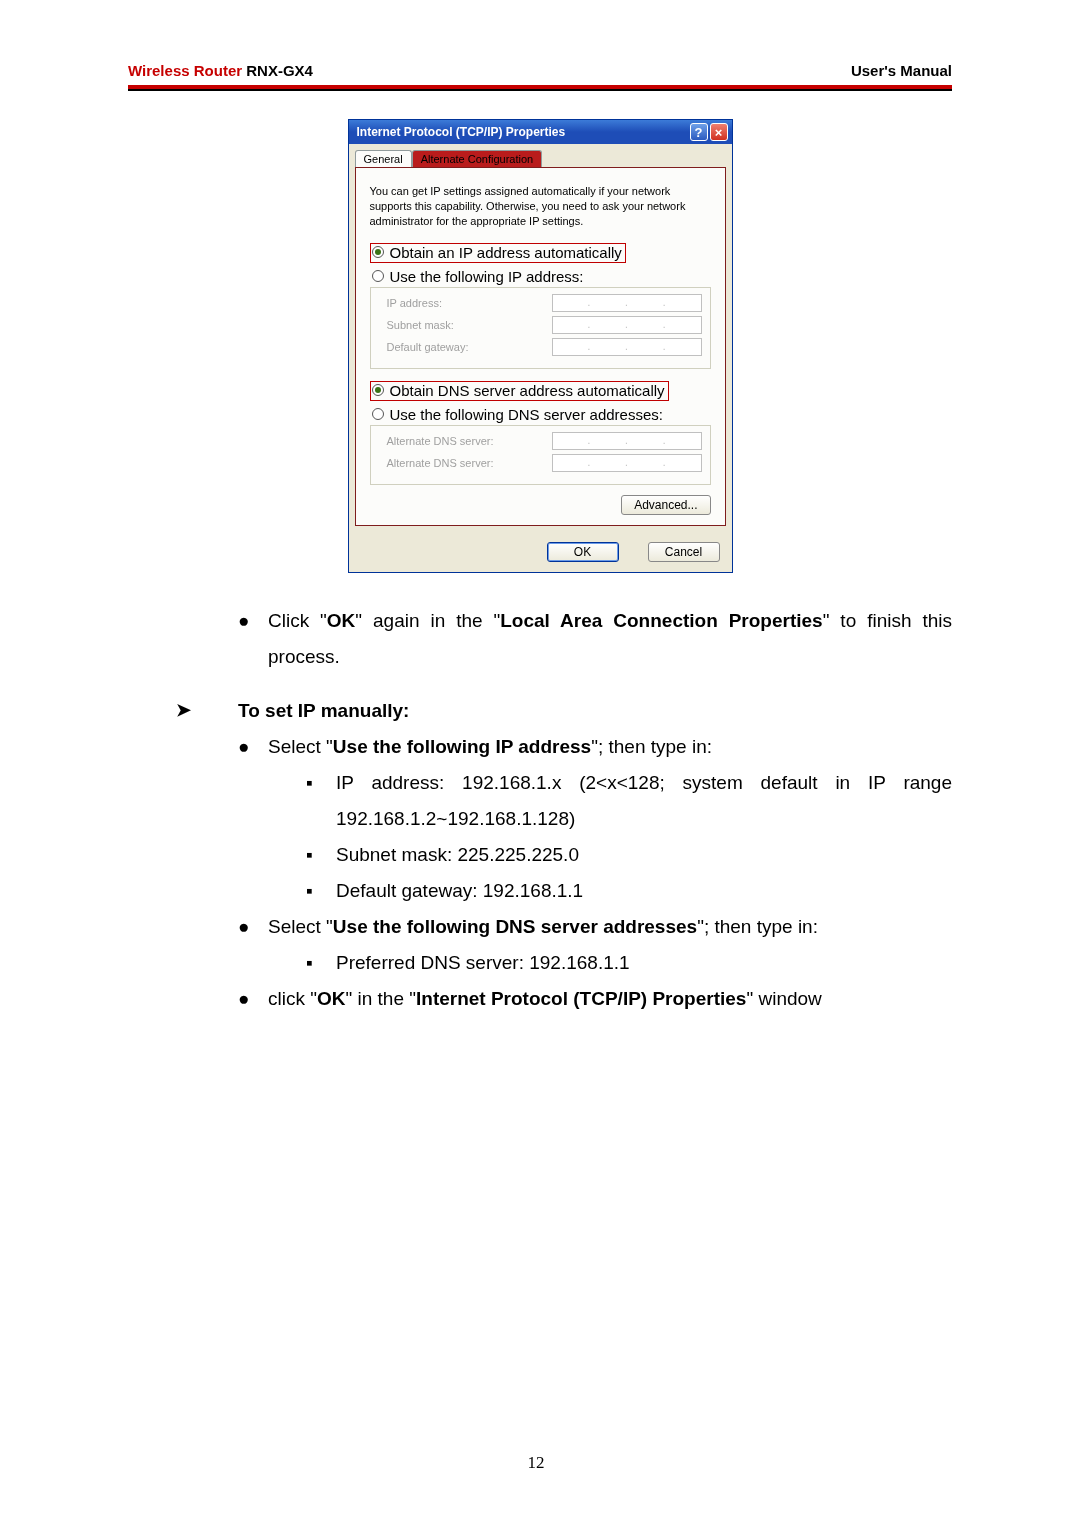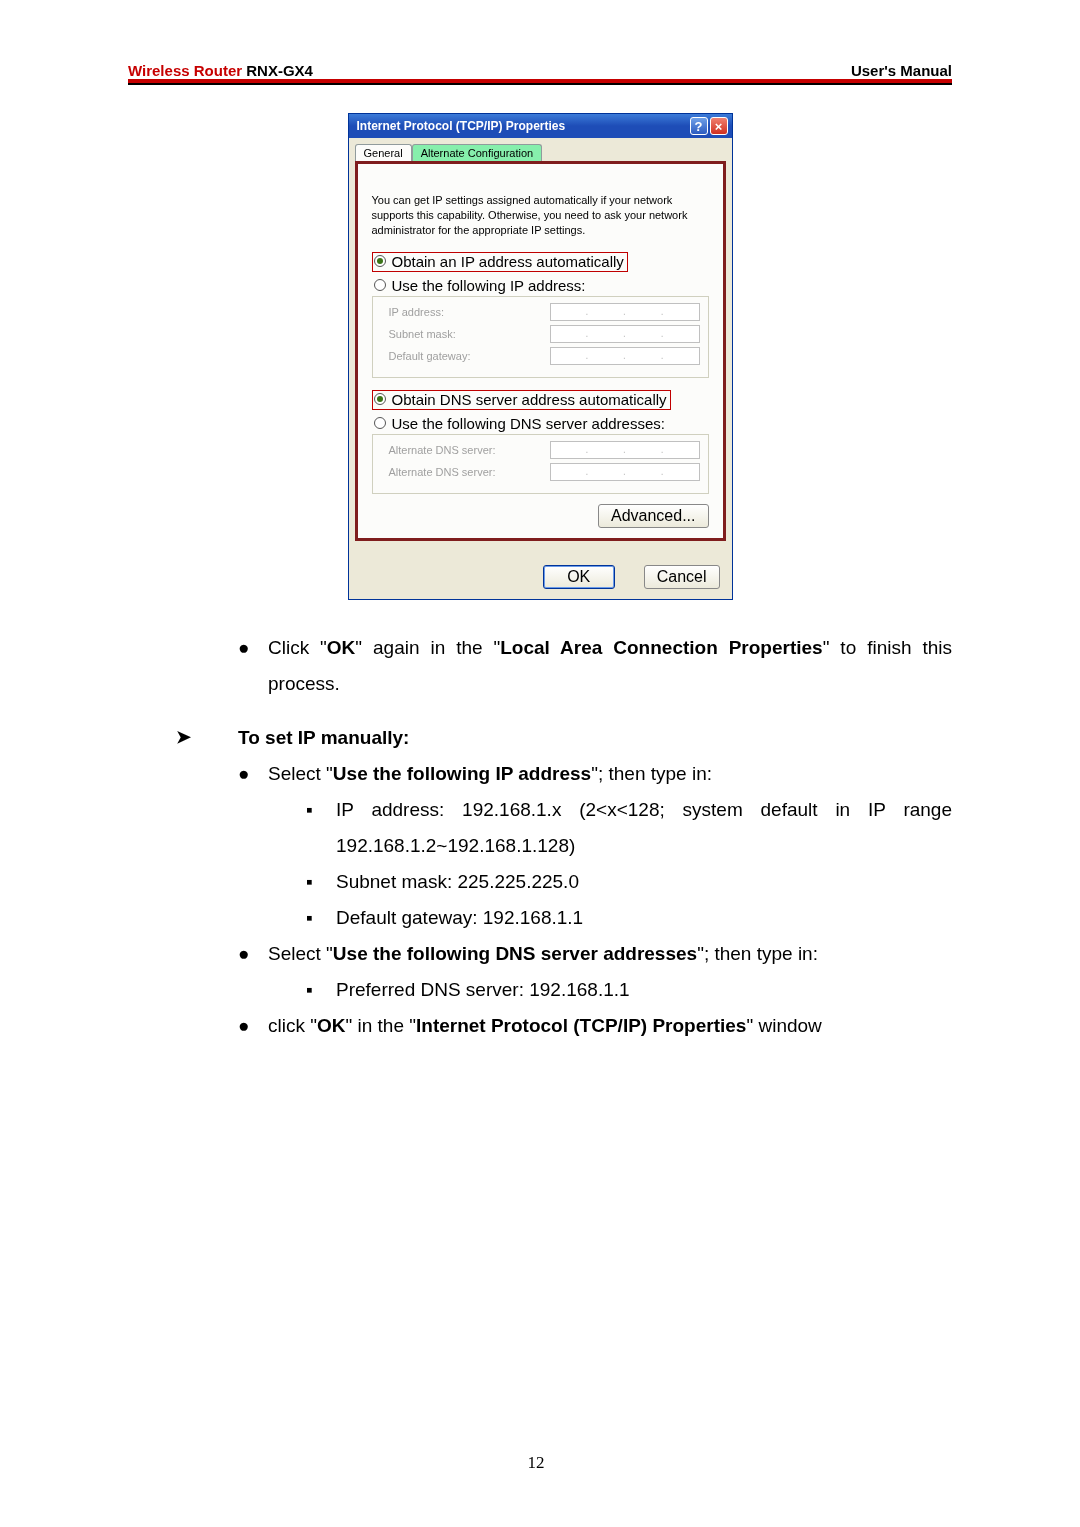--- a/index.html
+++ b/index.html
@@ -13,20 +13,21 @@
   }
   .page {
     padding: 62px 128px 40px 128px;
   }
   .header-row {
     display: flex;
     justify-content: space-between;
     align-items: baseline;
     font-size: 15px;
     font-weight: bold;
+    padding-bottom: 6px;
   }
   .header-left-red { color: #c60000; }
   .header-left-black { color: #000; }
   .header-right { color: #000; margin-left: 8px; }
   .rule-red { height: 4px; background: #c60000; width: 100%; }
   .rule-black { height: 2px; background: #000; width: 100%; margin-top: 0; }
 
   
   .dialog-wrap {
     display: flex;
@@ -73,35 +74,35 @@
     color:#fff;
   }
   .tab-row {
     display:flex;
     padding: 6px 6px 0 6px;
     gap:0;
   }
   .tab {
     border:1px solid #919b9c;
     border-bottom:none;
-    background:#86efac;
+    background:#b91c1c;
     padding:2px 8px;
     font-size:11px;
     border-radius:3px 3px 0 0;
   }
   .tab.active {
     background:#fcfcfa;
     position:relative;
     z-index:2;
   }
   .tab-panel {
-    margin:0 6px 14px 6px;
-    border:3px solid #7f1d1d;
+    margin:0 6px 6px 6px;
+    border:1px solid #7f1d1d;
     background:#fcfcfa;
-    padding:29px 14px 10px 14px;
+    padding:16px 14px 10px 14px;
   }
   .desc {
     font-size:11px;
     line-height:1.35;
     color:#000;
     margin-bottom:12px;
   }
   .radio-row {
     display:flex;
     align-items:center;
@@ -145,21 +146,21 @@
     display:flex;align-items:center;justify-content:space-evenly;
     color:#c0c0c0;font-size:10px;
   }
   .ip-dot{color:#c0c0c0;}
   .btn-row-adv{ text-align:right; margin-top:6px; }
   .win-btn{
     border:1px solid #888;
     background:linear-gradient(180deg,#fff,#eceadb);
     border-radius:3px;
     padding:2px 12px;
-    font-size:16px;
+    font-size:12px;
     font-family:Tahoma,Arial,sans-serif;
   }
   .dialog-footer{
     background:#ece9d8;
     padding:10px 12px;
     text-align:right;
     display:flex;
     gap:8px;
     justify-content:flex-end;
   }

